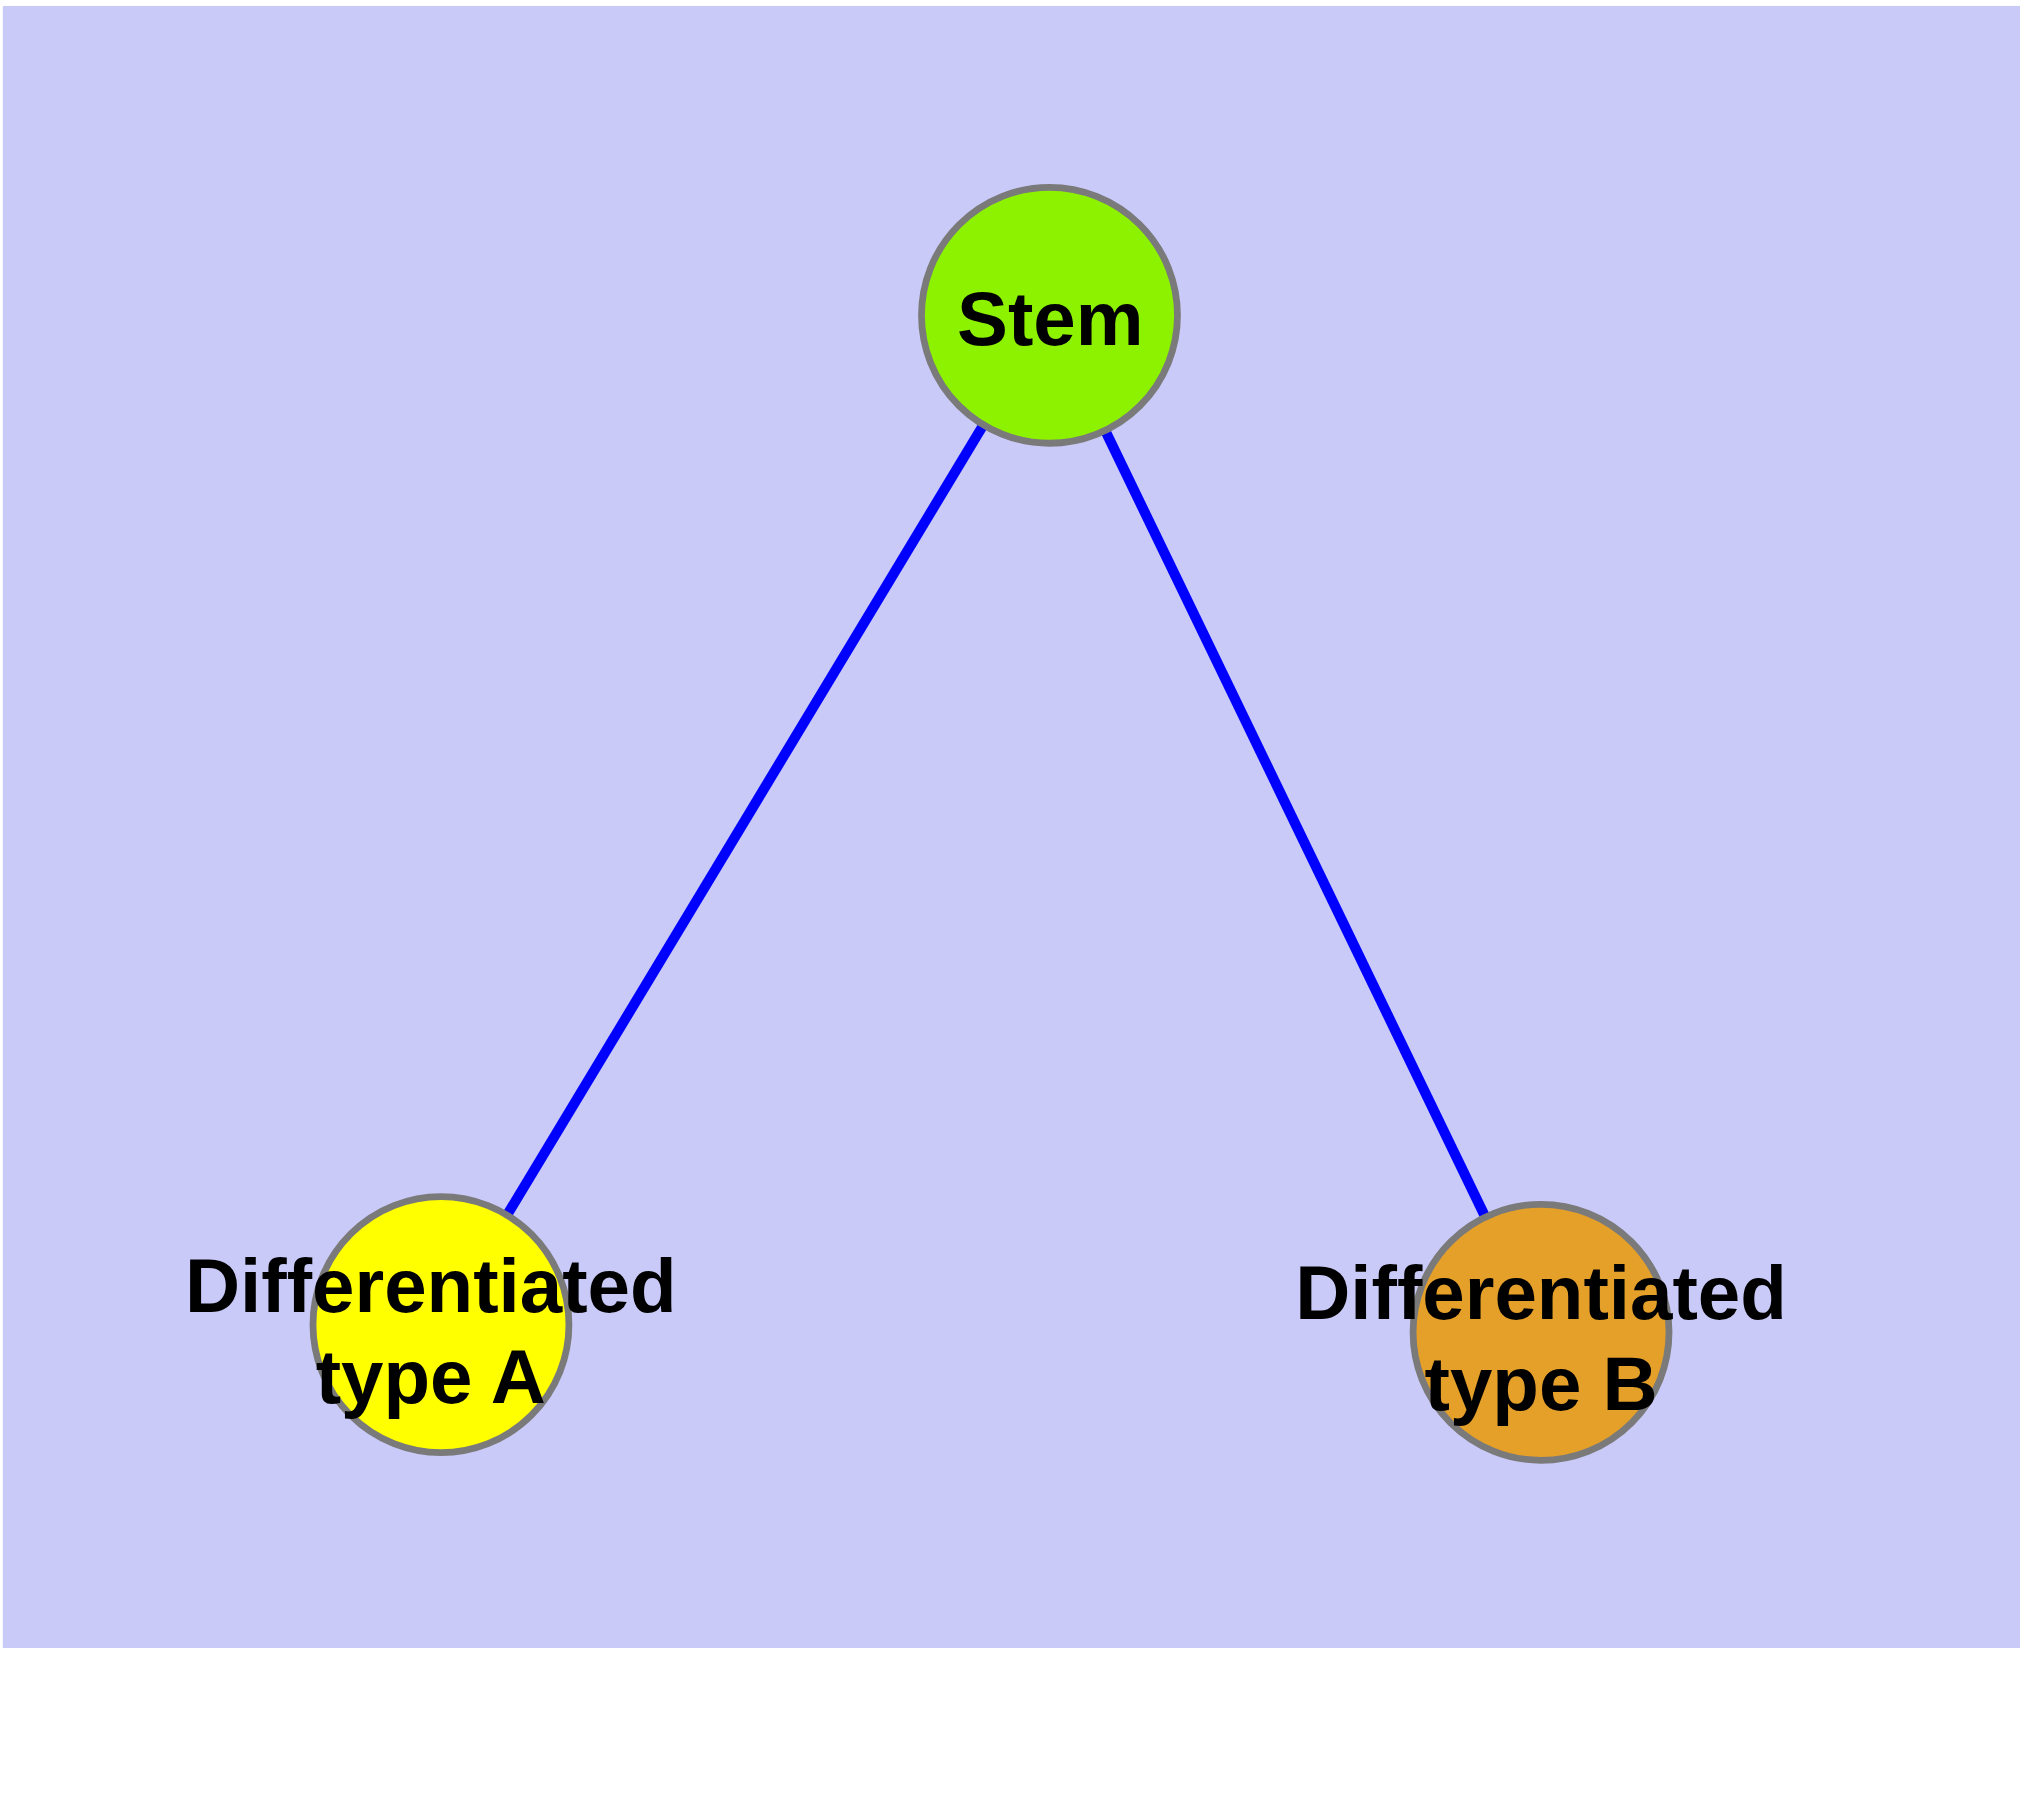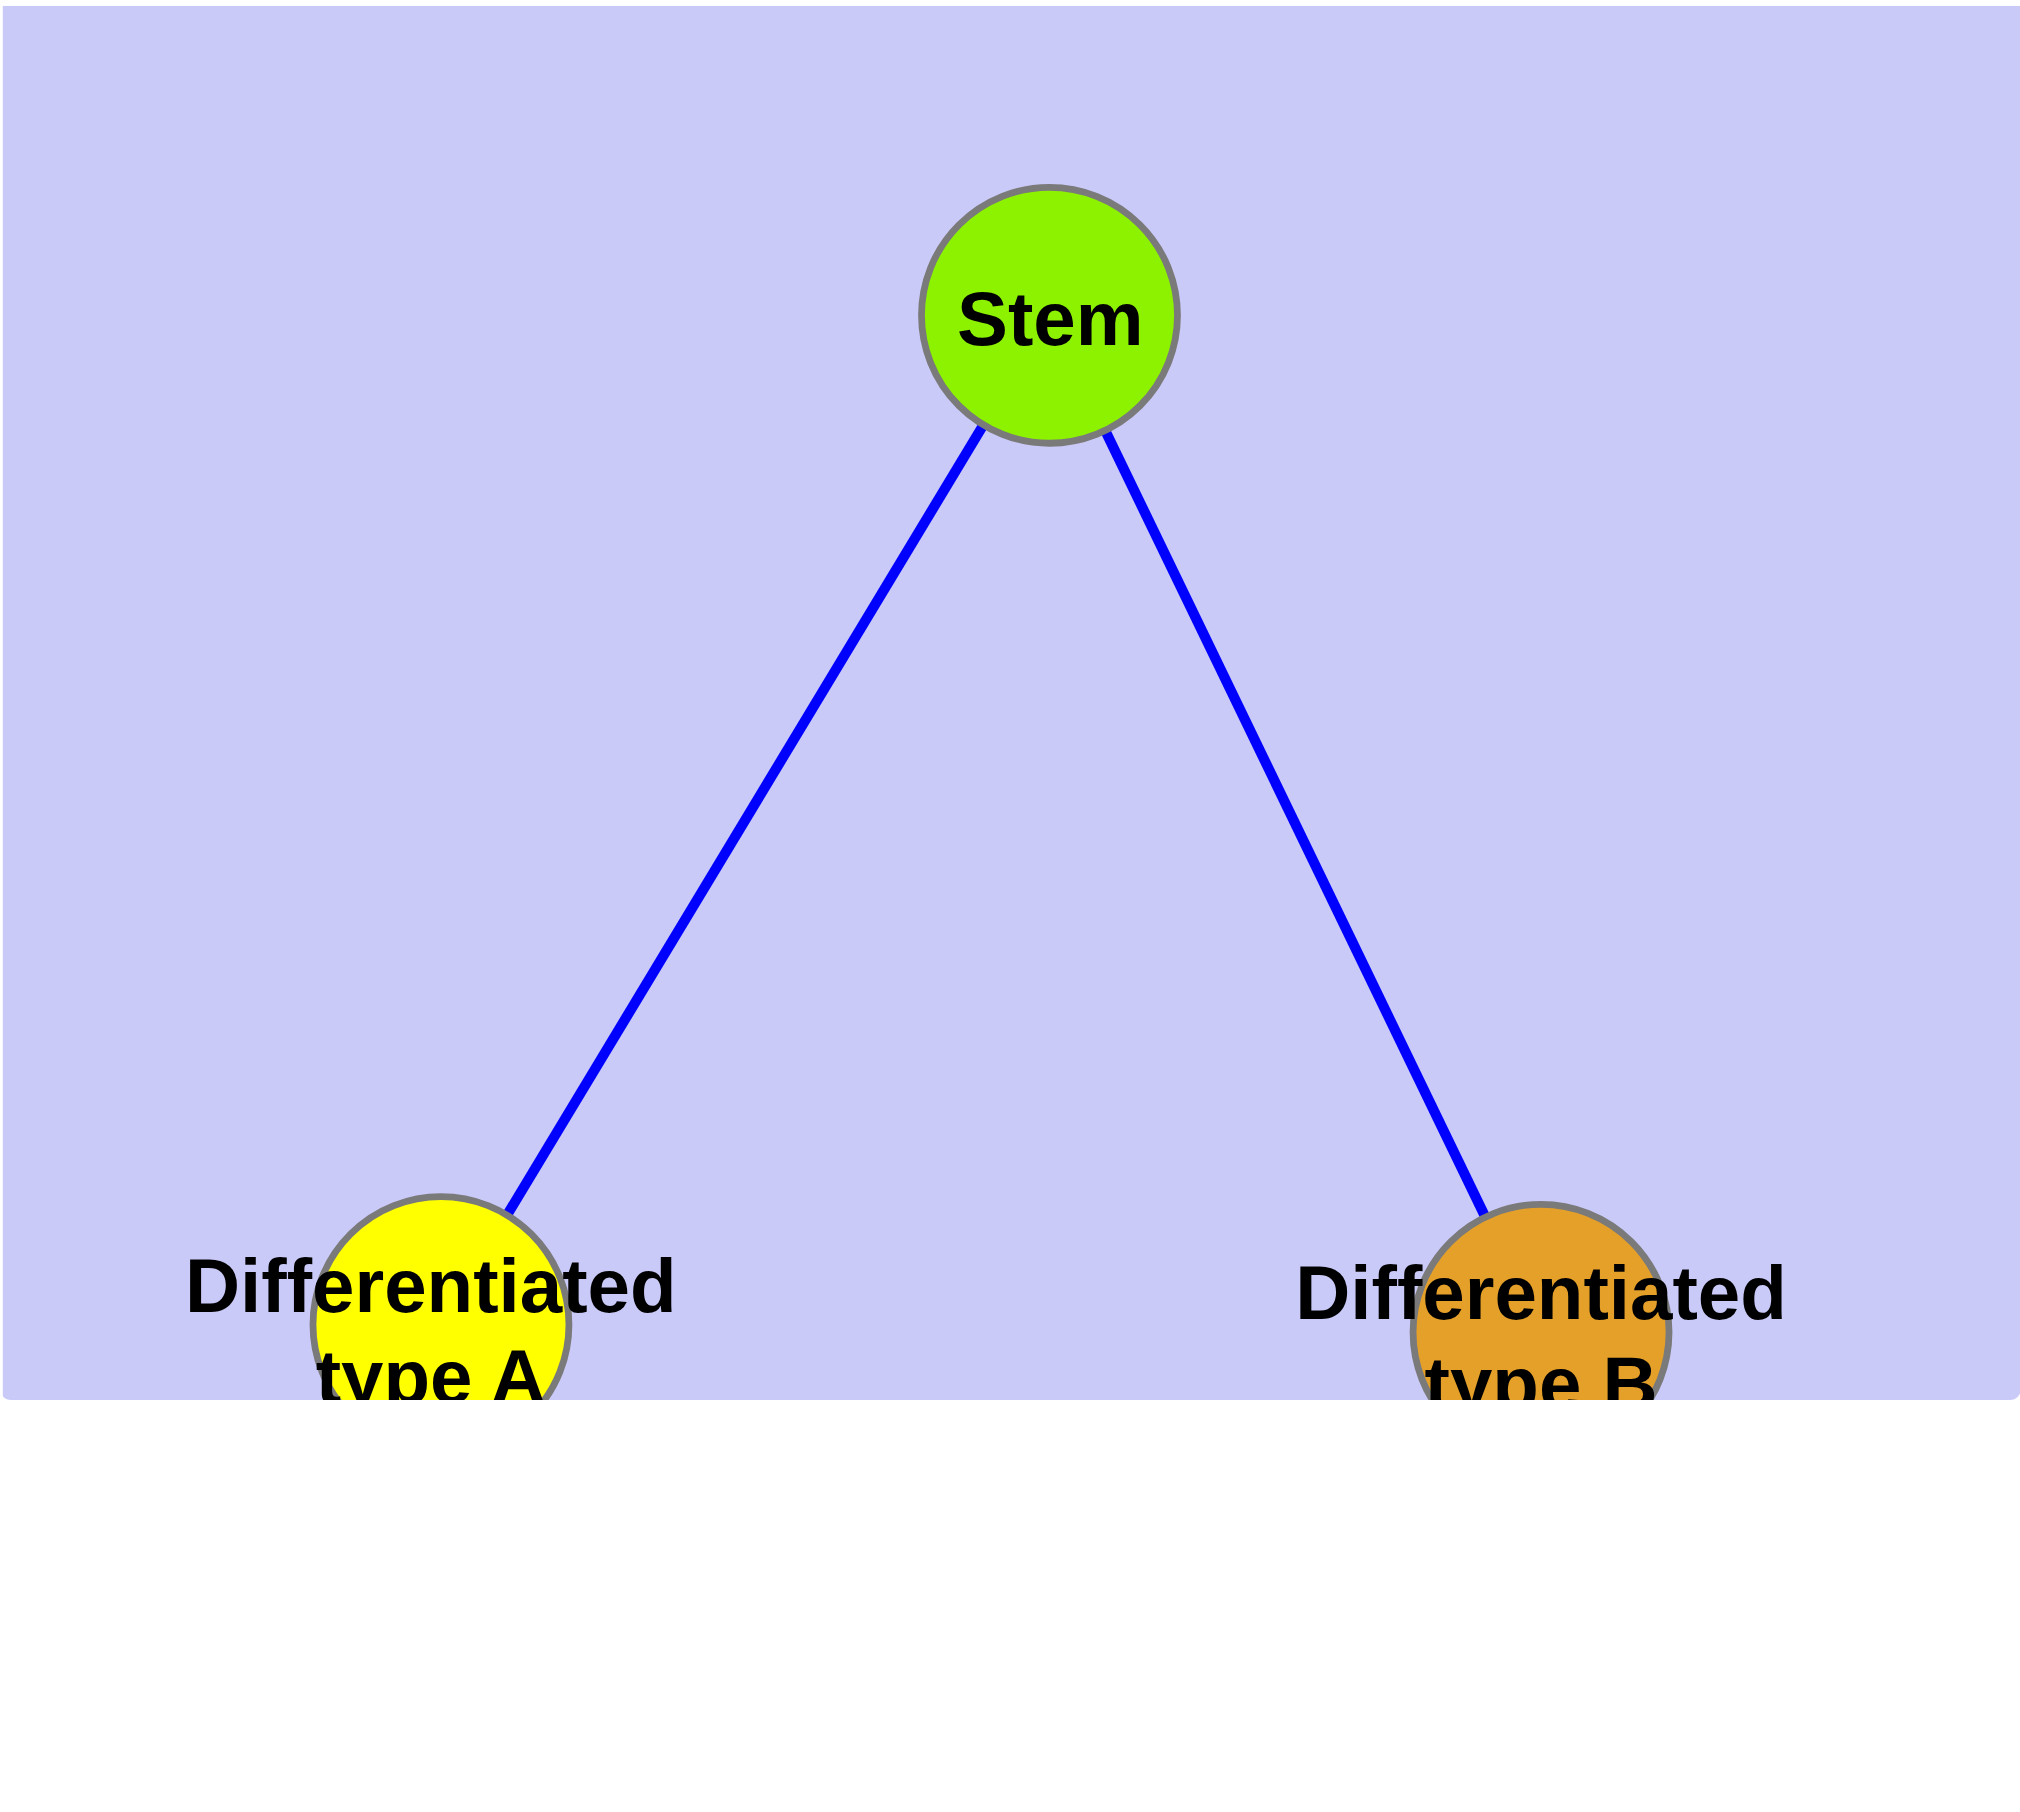--- a/index.html
+++ b/index.html
@@ -8,23 +8,22 @@
     background: #ffffff;
   }
   body {
     width: 2021px;
     height: 1812px;
     font-family: "Liberation Sans", sans-serif;
   }
   .page {
     position: relative;
     width: 2021px;
-    height: 1400px;
+    height: 1648px;
     overflow: hidden;
-    border-radius: 11px;
   }
   .page svg {
     position: absolute;
     left: 0;
     top: 0;
     display: block;
   }
   .node-circle {
     stroke-width: 8px;
   }

